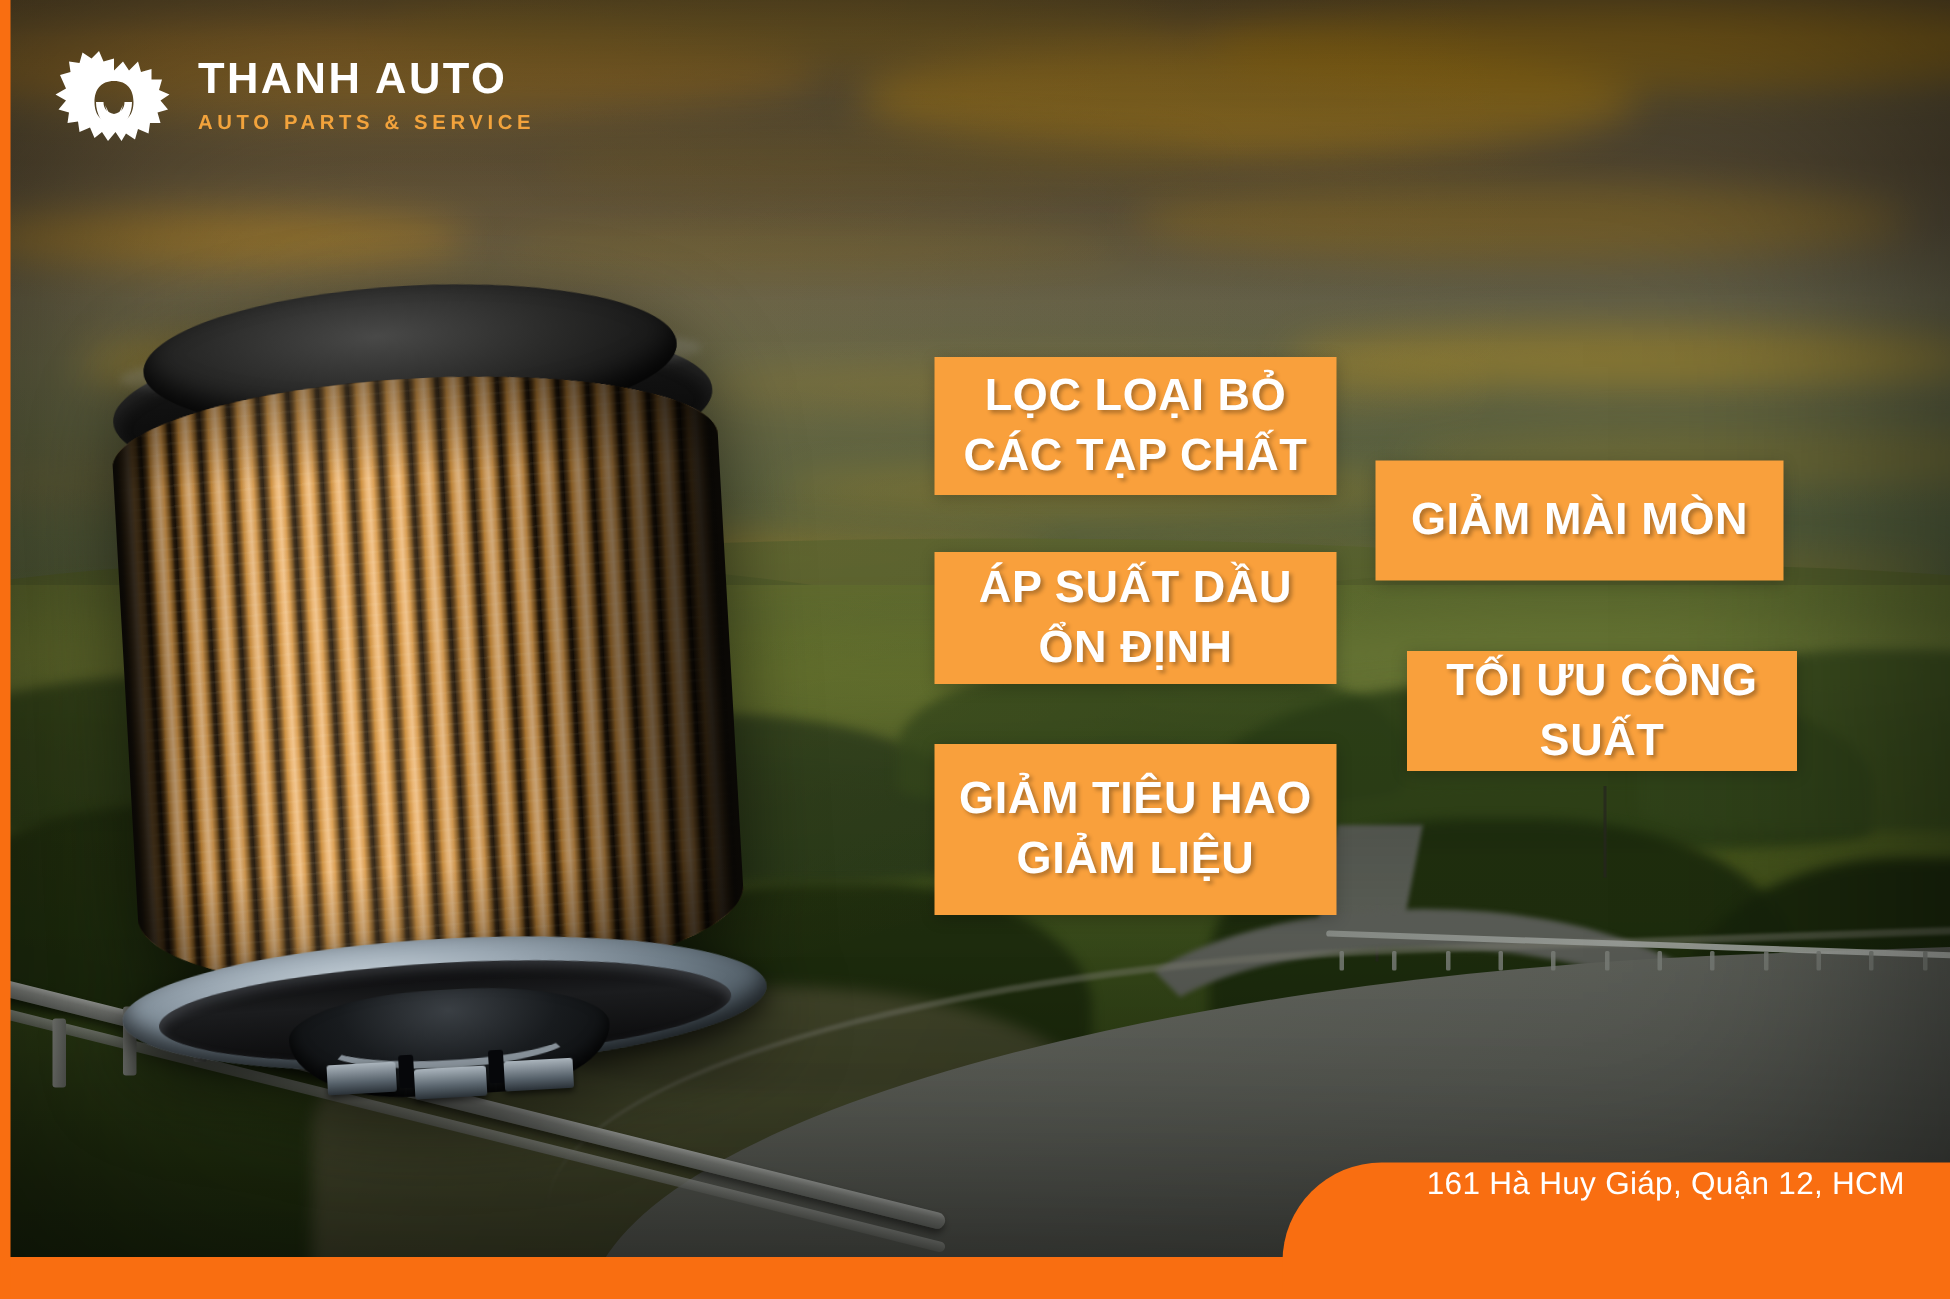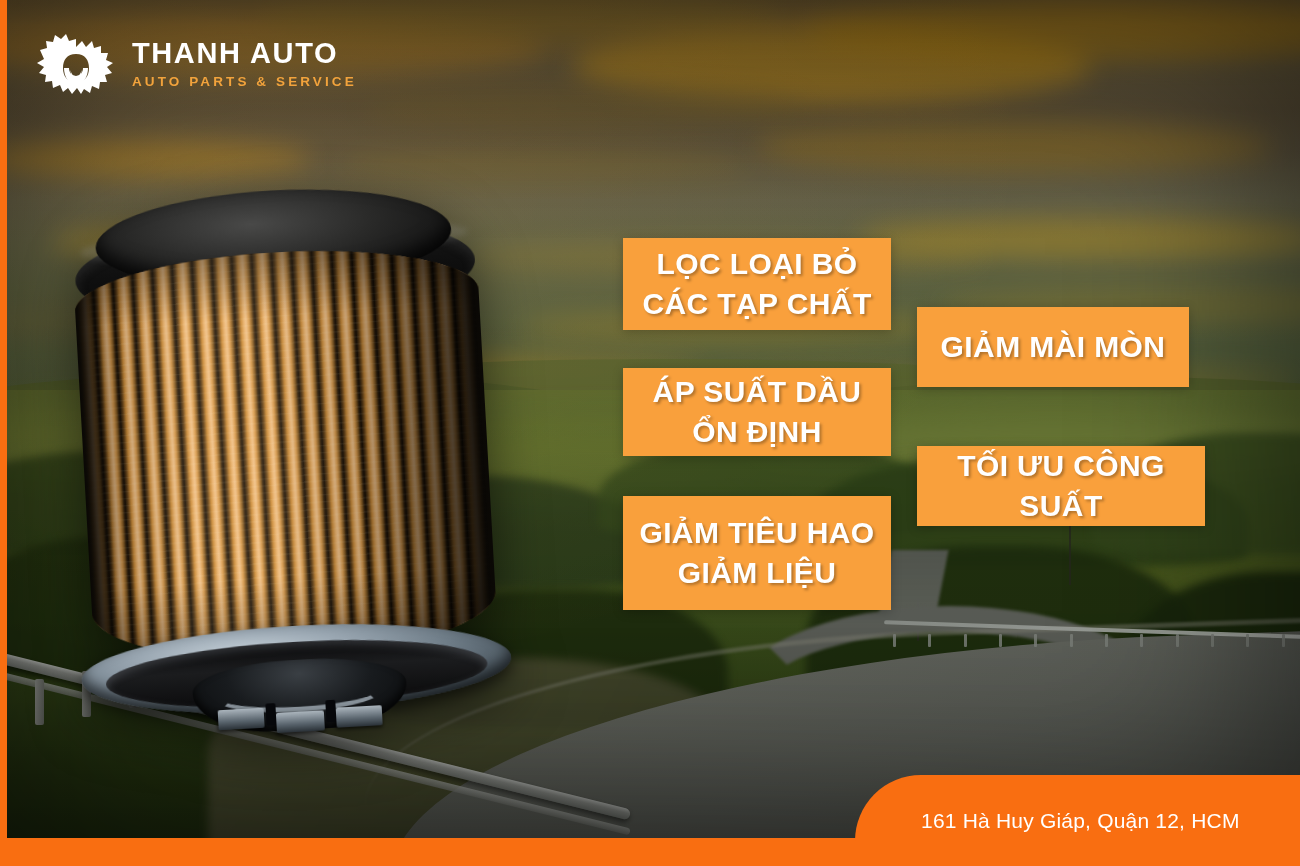--- a/index.html
+++ b/index.html
@@ -400,32 +400,32 @@
     font-size:30px;
     line-height:1.33;
     letter-spacing:.4px;
     text-shadow:2px 2px 3px rgba(0,0,0,.30);
     padding:0 14px;
     display:block;
   }
   .feat-1 { left:623px; top:238px; width:268px; height:92px; }
   .feat-2 { left:917px; top:307px; width:272px; height:80px; }
   .feat-3 { left:623px; top:368px; width:268px; height:88px; }
-  .feat-4 { left:917px; top:434px; width:288px; height:80px;margin-top:12px; }
+  .feat-4 { left:938px; top:434px; width:260px; height:80px; }
   .feat-5 { left:623px; top:496px; width:268px; height:114px; }
 
   
   .footer {
     position:absolute;
     left:855px; top:775px;
     width:445px; height:91px;
     background:#F96E11;
     border-top-left-radius:66px;
     z-index:7;
-    display:flex; flex-direction:column; justify-content:center;
+    display:flex; flex-direction:row; justify-content:center;
     padding-left:66px;
   }
   .footer-line {
     color:#ffffff;
     font-size:21px;
     line-height:1.42;
     letter-spacing:.2px;
   }
   .footer-line.site { font-size:20.5px; }
 

